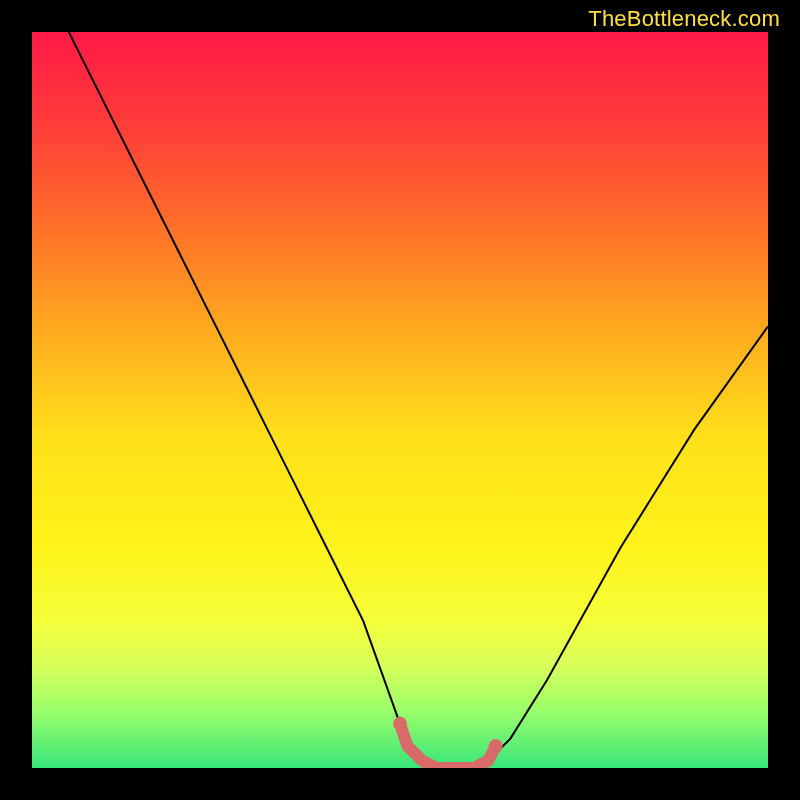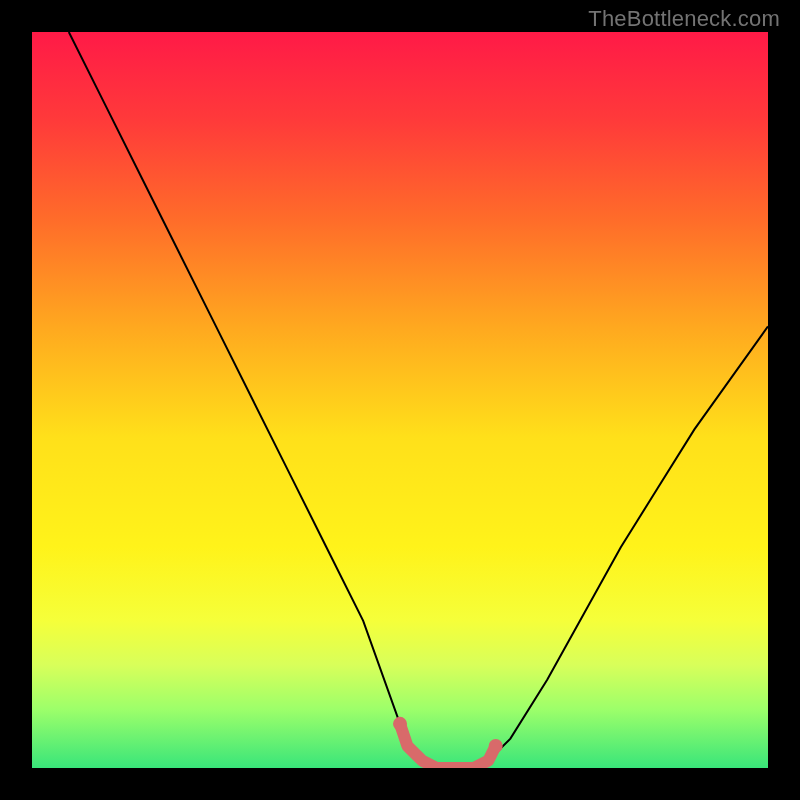--- a/index.html
+++ b/index.html
@@ -20,21 +20,21 @@
       #fff31a 70%,
       #f5ff3a 80%,
       #d8ff5a 86%,
       #9dff6a 92%,
       #39e57a 100%);
   }
   .watermark {
     position: absolute;
     top: 6px;
     right: 20px;
-    color: #737373;
+    color: #fde047;
     font-size: 22px;
     font-weight: 400;
     letter-spacing: 0.2px;
   }
   svg.curve { position: absolute; left: 0; top: 0; width: 736px; height: 736px; }
   .line-path { fill: none; stroke: #000; stroke-width: 2; }
   .marker-path {
     fill: none;
     stroke: #d86a6a;
     stroke-width: 12;

